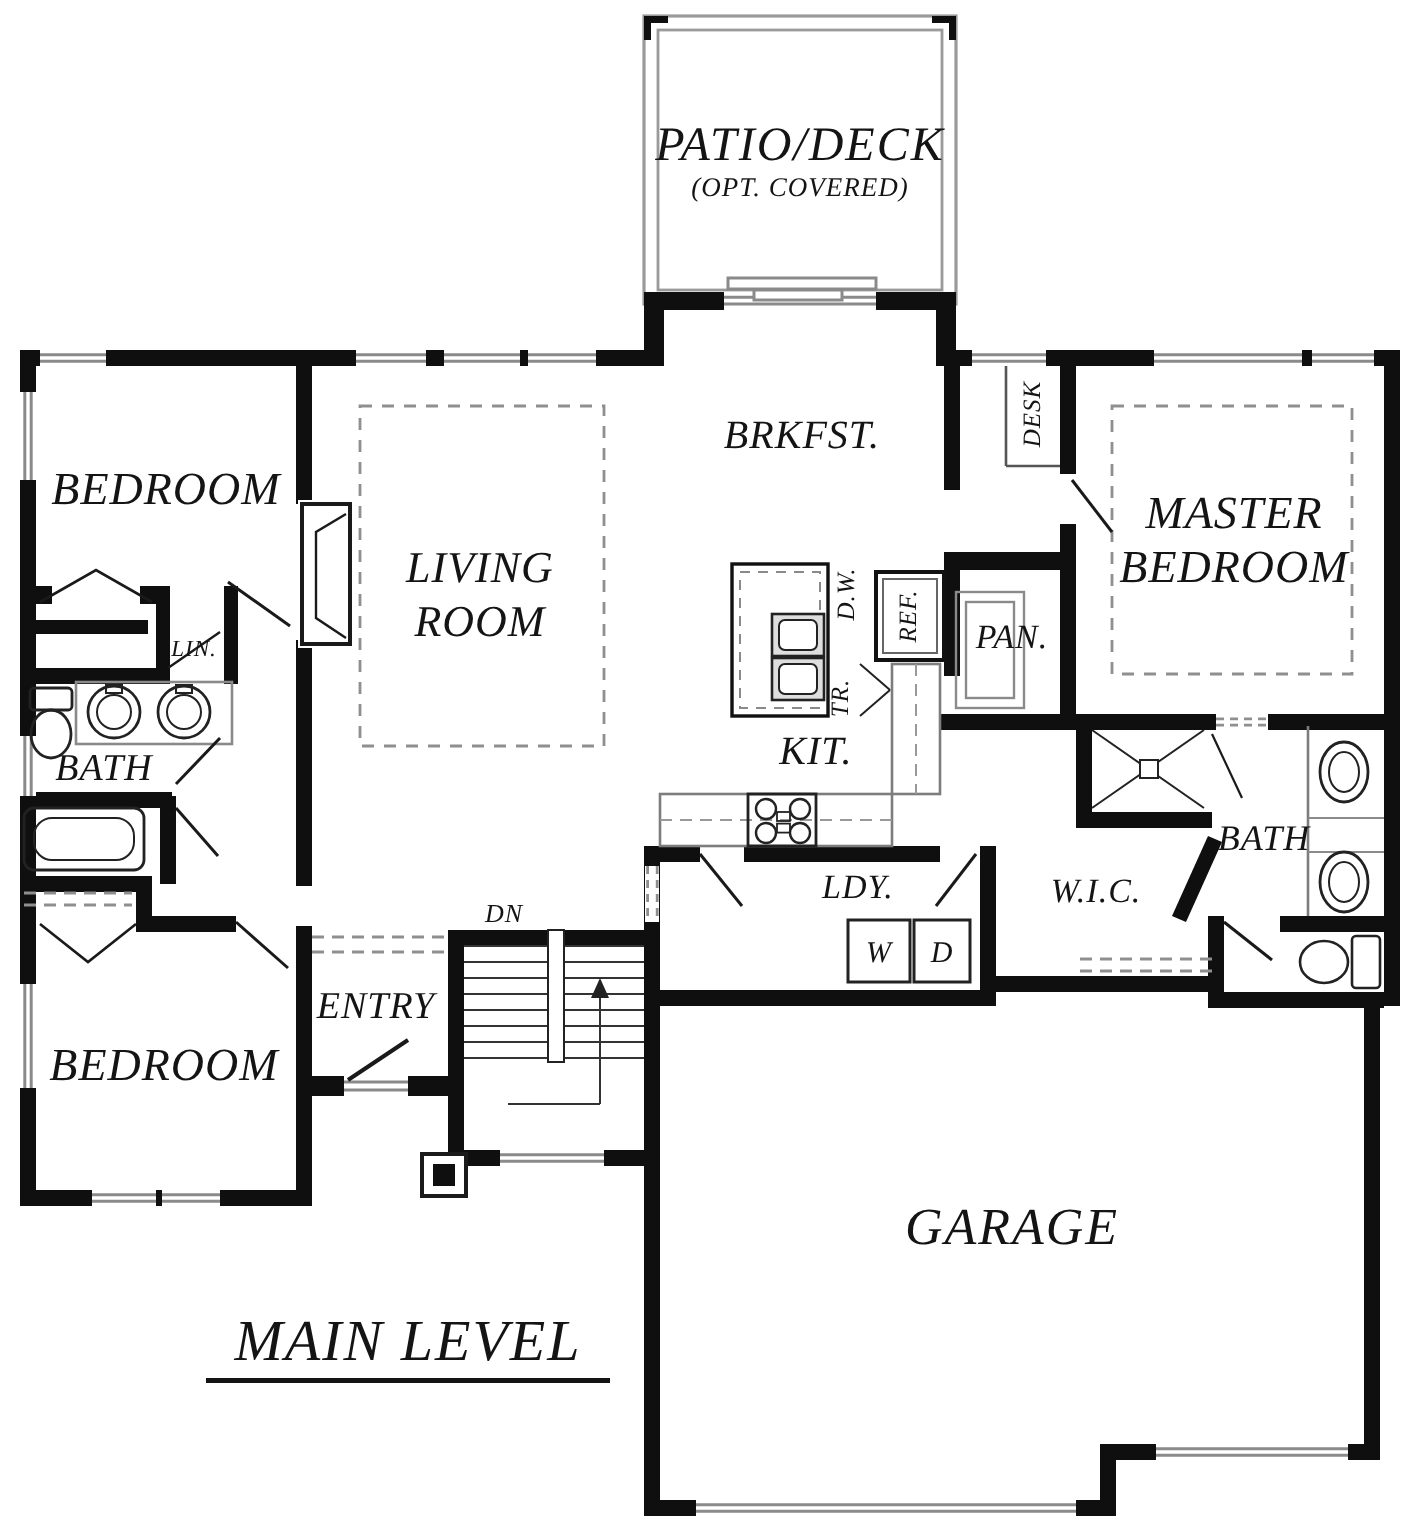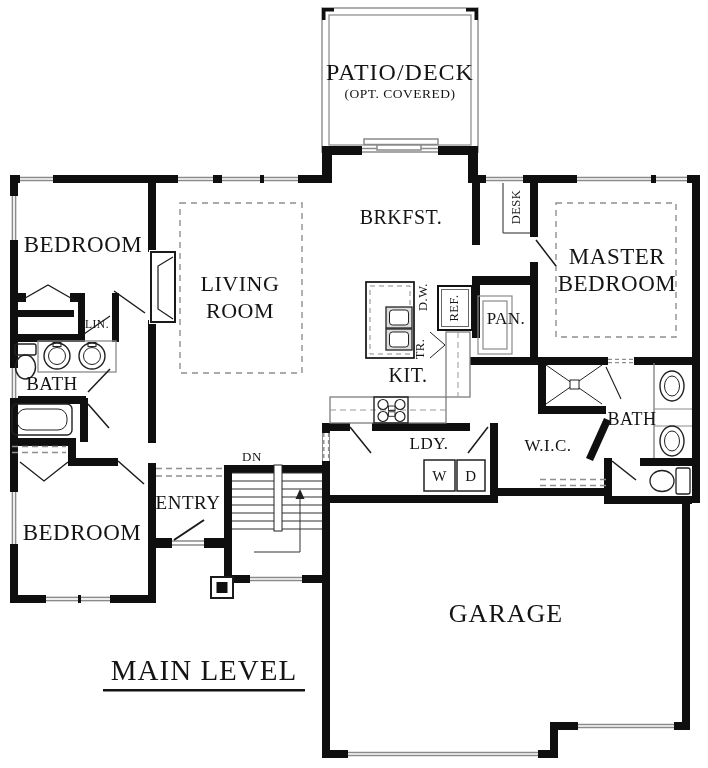--- a/index.html
+++ b/index.html
@@ -1,16 +1,16 @@
 <!DOCTYPE html>
 <html><head>
 <meta charset="utf-8">
 <style>
   html,body{margin:0;padding:0;background:#ffffff;}
-  .plan-wrap{position:relative;width:708px;height:768px;background:#ffffff;overflow:hidden;}
+  .plan-wrap{position:relative;width:708px;height:768px;background:#ffffff;overflow:hidden;font-style:italic;}
   svg text{
     font-family:"Liberation Serif","DejaVu Serif",serif;
     fill:#141414;
     letter-spacing:0.5px;
   }
   svg .big{letter-spacing:1px;}
 </style>
 </head>
 <body>
 

